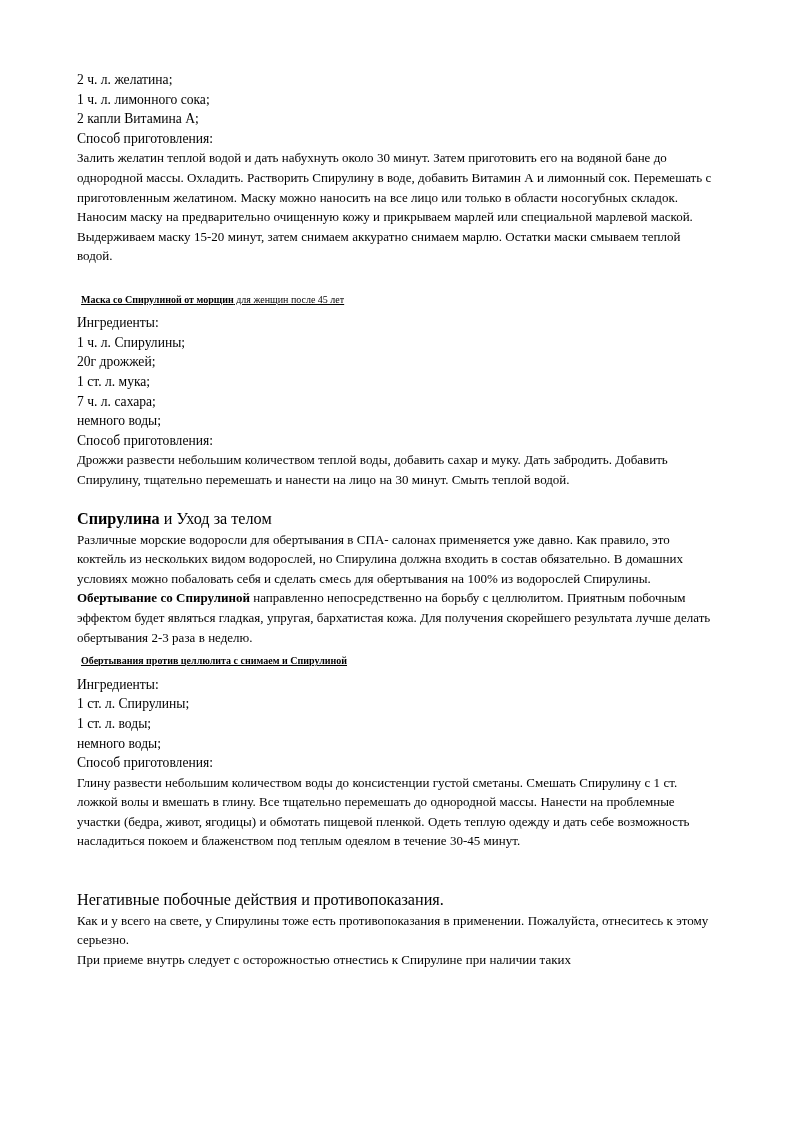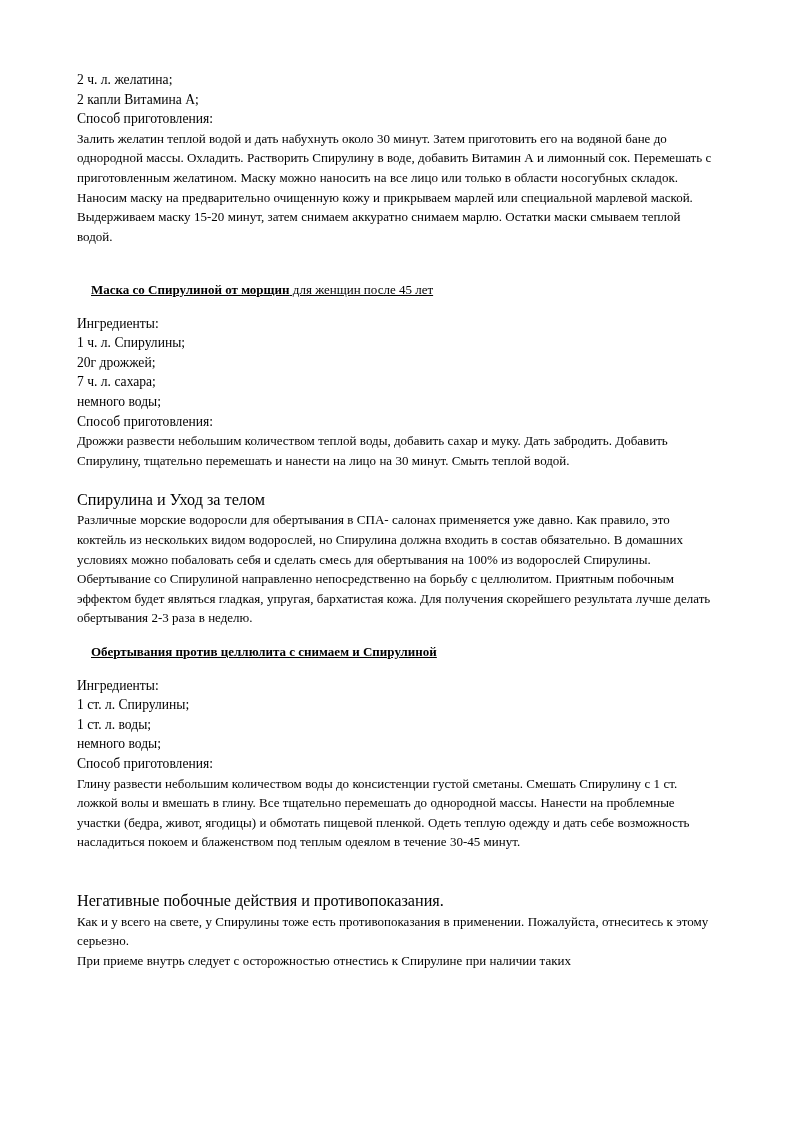--- a/index.html
+++ b/index.html
@@ -44,59 +44,61 @@
     white-space: nowrap;
   }
   p.spacer {
     margin: 0;
     padding: 0;
     height: 19.6px;
     line-height: 19.6px;
     font-size: 13.6px;
   }
   p.heading-sub {
-    margin: 14px;
+    margin: 4px;
     padding: 0;
-    font-size: 13px;
+    font-size: 10px;
     line-height: 19.6px;
     font-weight: bold;
     text-decoration: underline;
     white-space: nowrap;
   }
   p.heading-sub .reg {
     font-weight: normal;
   }
   p.heading-big {
     margin: 0;
     padding: 0;
     font-size: 16.2px;
     line-height: 20.5px;
     font-weight: normal;
     white-space: nowrap;
   }
   p.heading-big .bold {
-    font-weight: normal;
+    font-weight: bold;
     margin-top: 8px;
   }
-  .b { font-weight: normal; }
+  .b { font-weight: bold; }
 </style>
 </head>
 <body>
 
 <div class="page">
   <div class="content" id="content">
       <p class="line">2 ч. л. желатина;</p>
+      <p class="line">1 ч. л. лимонного сока;</p>
       <p class="line">2 капли Витамина А;</p>
       <p class="line">Способ приготовления:</p>
       <p class="para">Залить желатин теплой водой и дать набухнуть около 30 минут. Затем приготовить его на водяной бане до однородной массы. Охладить. Растворить Спирулину в воде, добавить Витамин А и лимонный сок. Перемешать с приготовленным желатином. Маску можно наносить на все лицо или только в области носогубных складок. Наносим маску на предварительно очищенную кожу и прикрываем марлей или специальной марлевой маской. Выдерживаем маску 15-20 минут, затем снимаем аккуратно снимаем марлю. Остатки маски смываем теплой водой.</p>
       <p class="spacer">&nbsp;</p>
       <p class="heading-sub"><span>Маска со Спирулиной от морщин</span><span class="reg"> для женщин после 45 лет</span></p>
       <p class="line">Ингредиенты:</p>
       <p class="line">1 ч. л. Спирулины;</p>
       <p class="line">20г дрожжей;</p>
+      <p class="line">1 ст. л. мука;</p>
       <p class="line">7 ч. л. сахара;</p>
       <p class="line">немного воды;</p>
       <p class="line">Способ приготовления:</p>
       <p class="para">Дрожжи развести небольшим количеством теплой воды, добавить сахар и муку. Дать забродить. Добавить Спирулину, тщательно перемешать и нанести на лицо на 30 минут. Смыть теплой водой.</p>
       <p class="spacer">&nbsp;</p>
       <p class="heading-big"><span class="bold">Спирулина</span><span> и Уход за телом</span></p>
       <p class="para"><span>Различные морские водоросли для обертывания в СПА- салонах применяется уже давно. Как правило, это коктейль из нескольких видом водорослей, но Спирулина должна входить в состав обязательно. В домашних условиях можно побаловать себя и сделать смесь для обертывания на 100% из водорослей Спирулины. </span><span class="b">Обертывание со Спирулиной</span><span> направленно непосредственно на борьбу с целлюлитом. Приятным побочным эффектом будет являться гладкая, упругая, бархатистая кожа. Для получения скорейшего результата лучше делать обертывания 2-3 раза в неделю.</span></p>
       <p class="heading-sub"><span>Обертывания против целлюлита с снимаем и Спирулиной</span></p>
       <p class="line">Ингредиенты:</p>
       <p class="line">1 ст. л. Спирулины;</p>

